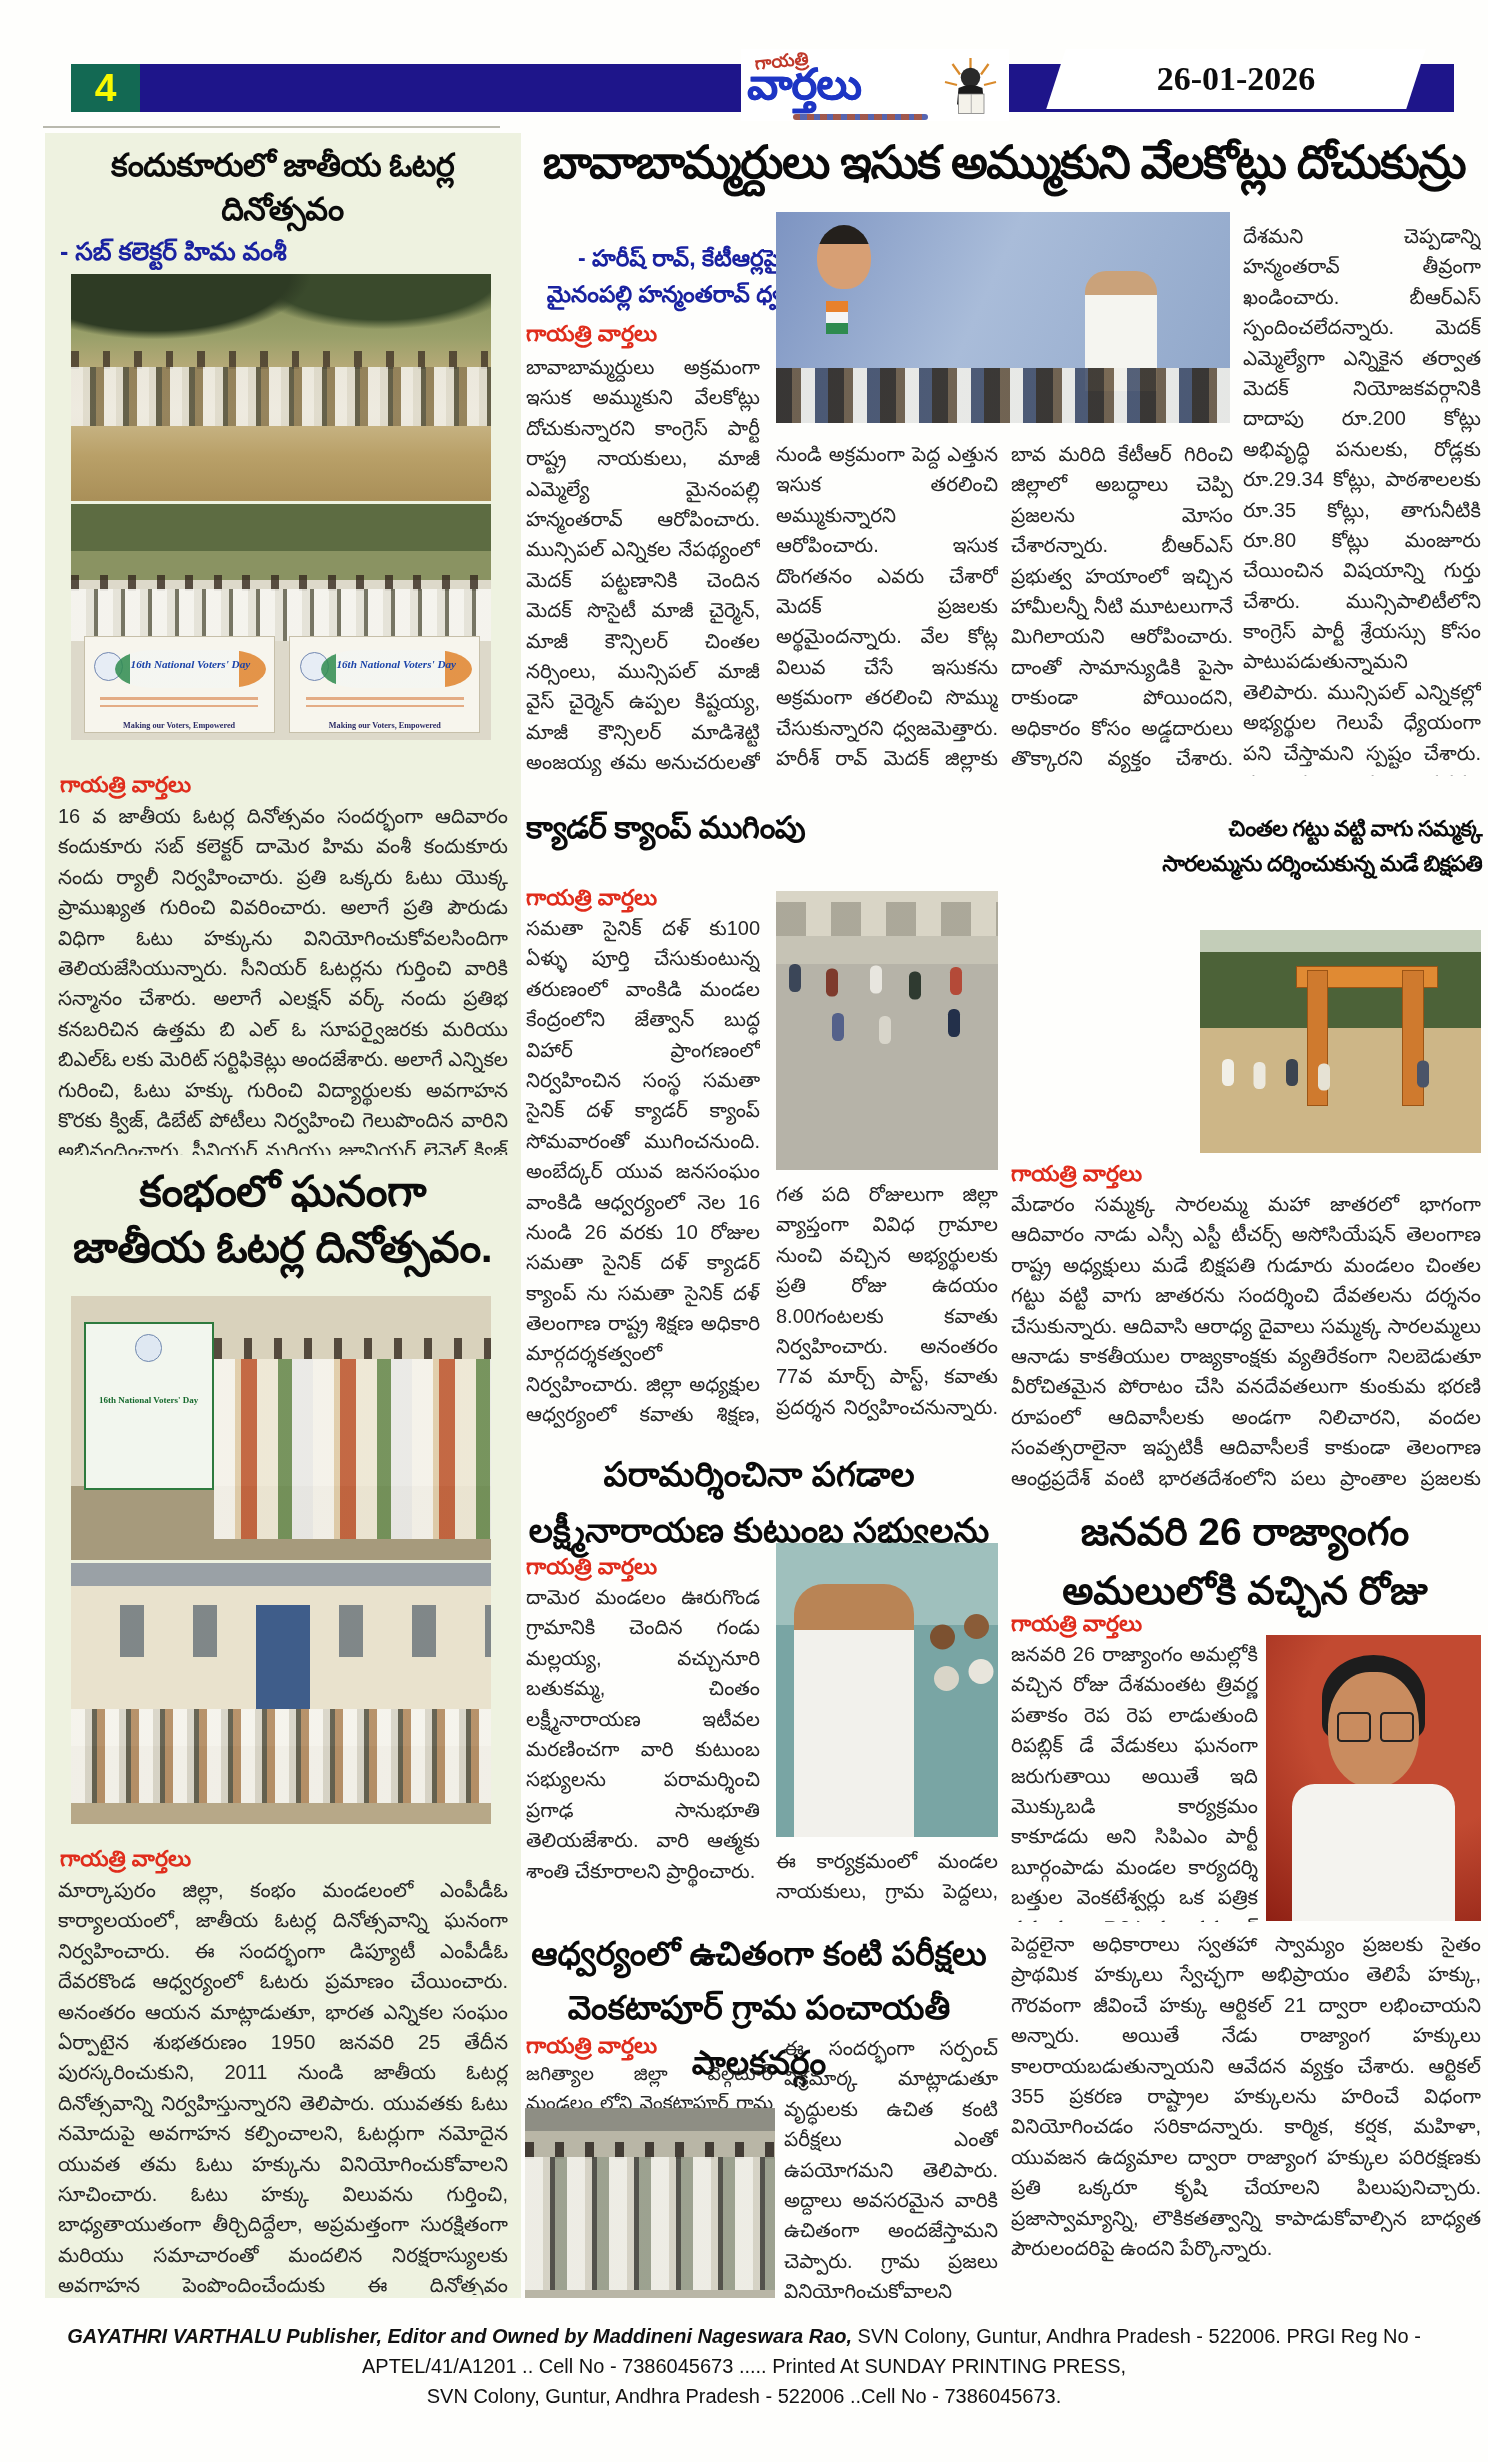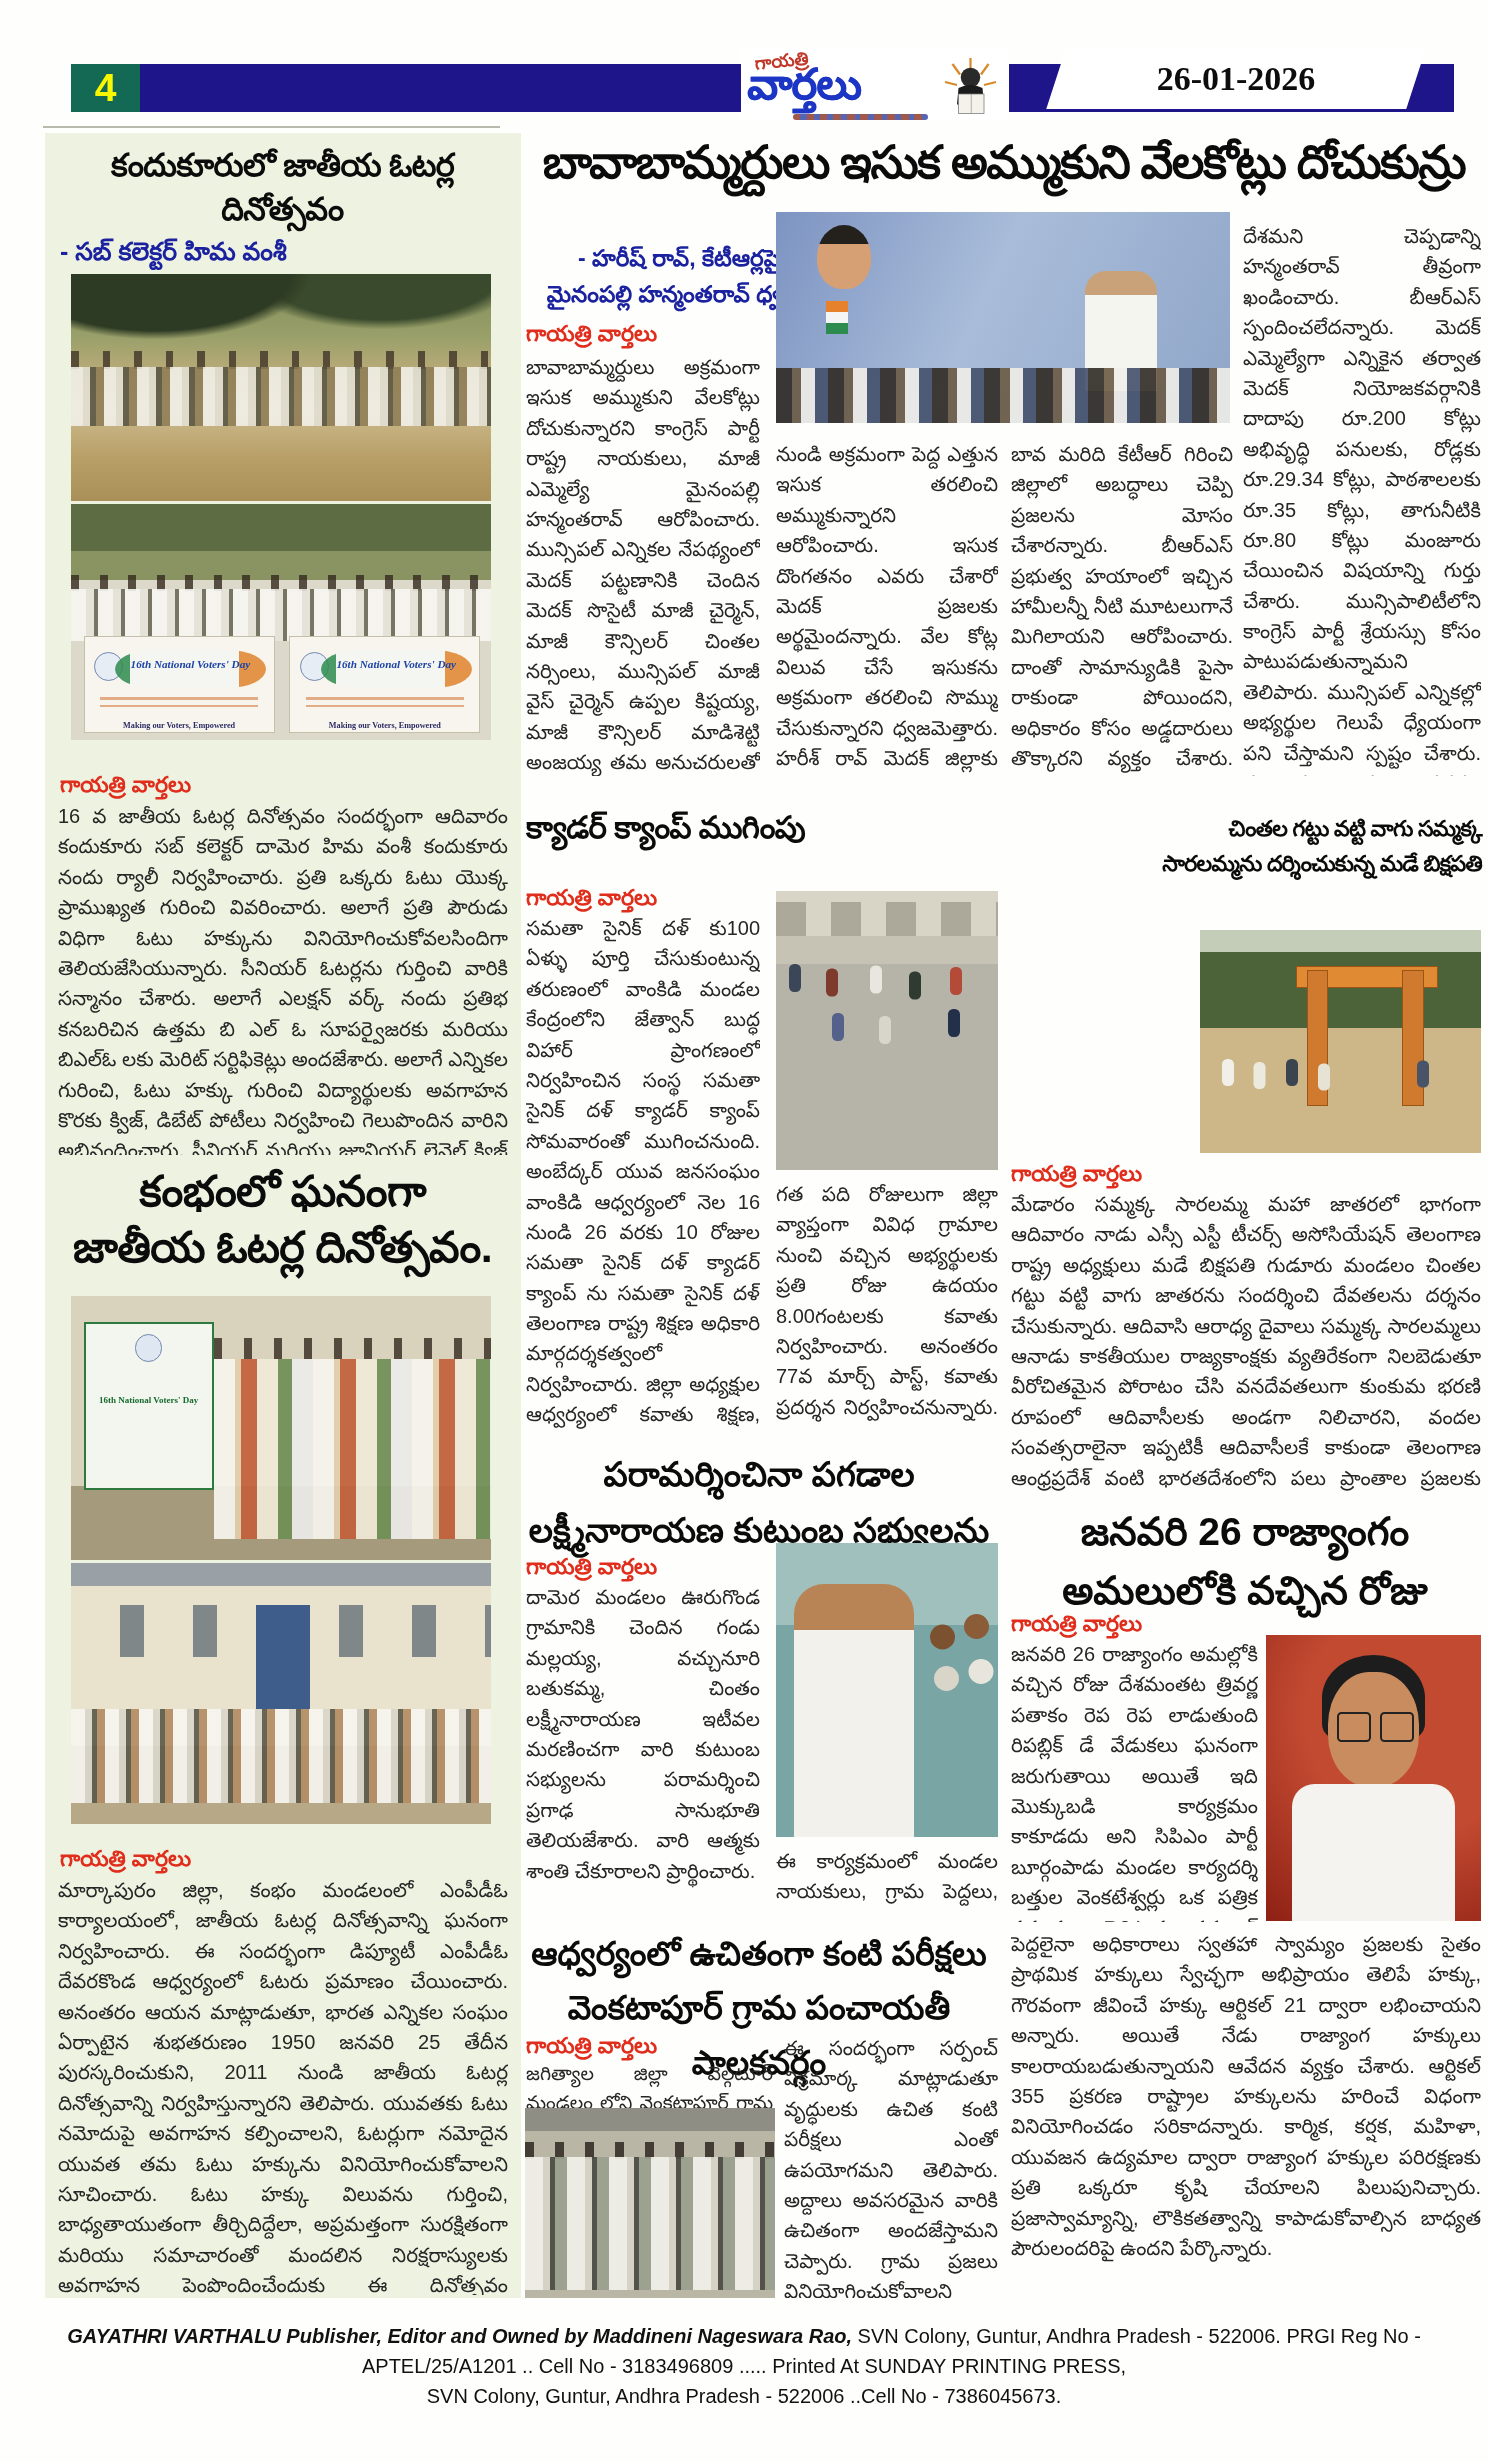--- a/index.html
+++ b/index.html
@@ -286,18 +286,18 @@
   <div class="dateline" style="left:526px;top:2033px;">గాయత్రి వార్తలు</div>
   <div class="body-text" style="left:526px;top:2060px;width:247px;height:90px;font-size:19px;">జగిత్యాల జిల్లా వెల్గటూర్ మండలం లోని వెంకటాపూర్ గ్రామ పంచాయతీ పాలకవర్గం ఆధ్వర్యంలో ఉచితంగా కంటి పరీక్షలు నిర్వహించారు.</div>
   <div class="photo phv" style="left:525px;top:2108px;width:250px;height:190px;">
     <div class="ph-strip phv-heads"></div>
     <div class="ph-strip phv-people"></div>
   </div>
   <div class="body-text" style="left:784px;top:2033px;width:214px;height:265px;">ఈ సందర్భంగా సర్పంచ్ విక్రమార్క మాట్లాడుతూ వృద్ధులకు ఉచిత కంటి పరీక్షలు ఎంతో ఉపయోగమని తెలిపారు. అద్దాలు అవసరమైన వారికి ఉచితంగా అందజేస్తామని చెప్పారు. గ్రామ ప్రజలు వినియోగించుకోవాలని కోరారు. ఈ కార్యక్రమంలో ఉప సర్పంచ్ విక్రమార్క వేము, సుధర, యాదవ్, వార్డు సభ్యులు, కార్యదర్శి, వైద్య సిబ్బంది మరియు గ్రామ ప్రజలు పాల్గొన్నారు.</div>
 
   <div class="footer">
     <div><span class="b">GAYATHRI VARTHALU Publisher, Editor and Owned by Maddineni Nageswara Rao,</span><span> SVN Colony, Guntur, Andhra Pradesh - 522006. PRGI Reg No -</span></div>
-    <div>APTEL/25/A1201 .. Cell No - 3183496809 ..... Printed At SUNDAY PRINTING PRESS,</div>
+    <div>APTEL/41/A1201 .. Cell No - 7386045673 ..... Printed At SUNDAY PRINTING PRESS,</div>
     <div>SVN Colony, Guntur, Andhra Pradesh - 522006 ..Cell No - 7386045673.</div>
   </div>
 
 </div>
 
 
 </body></html>

